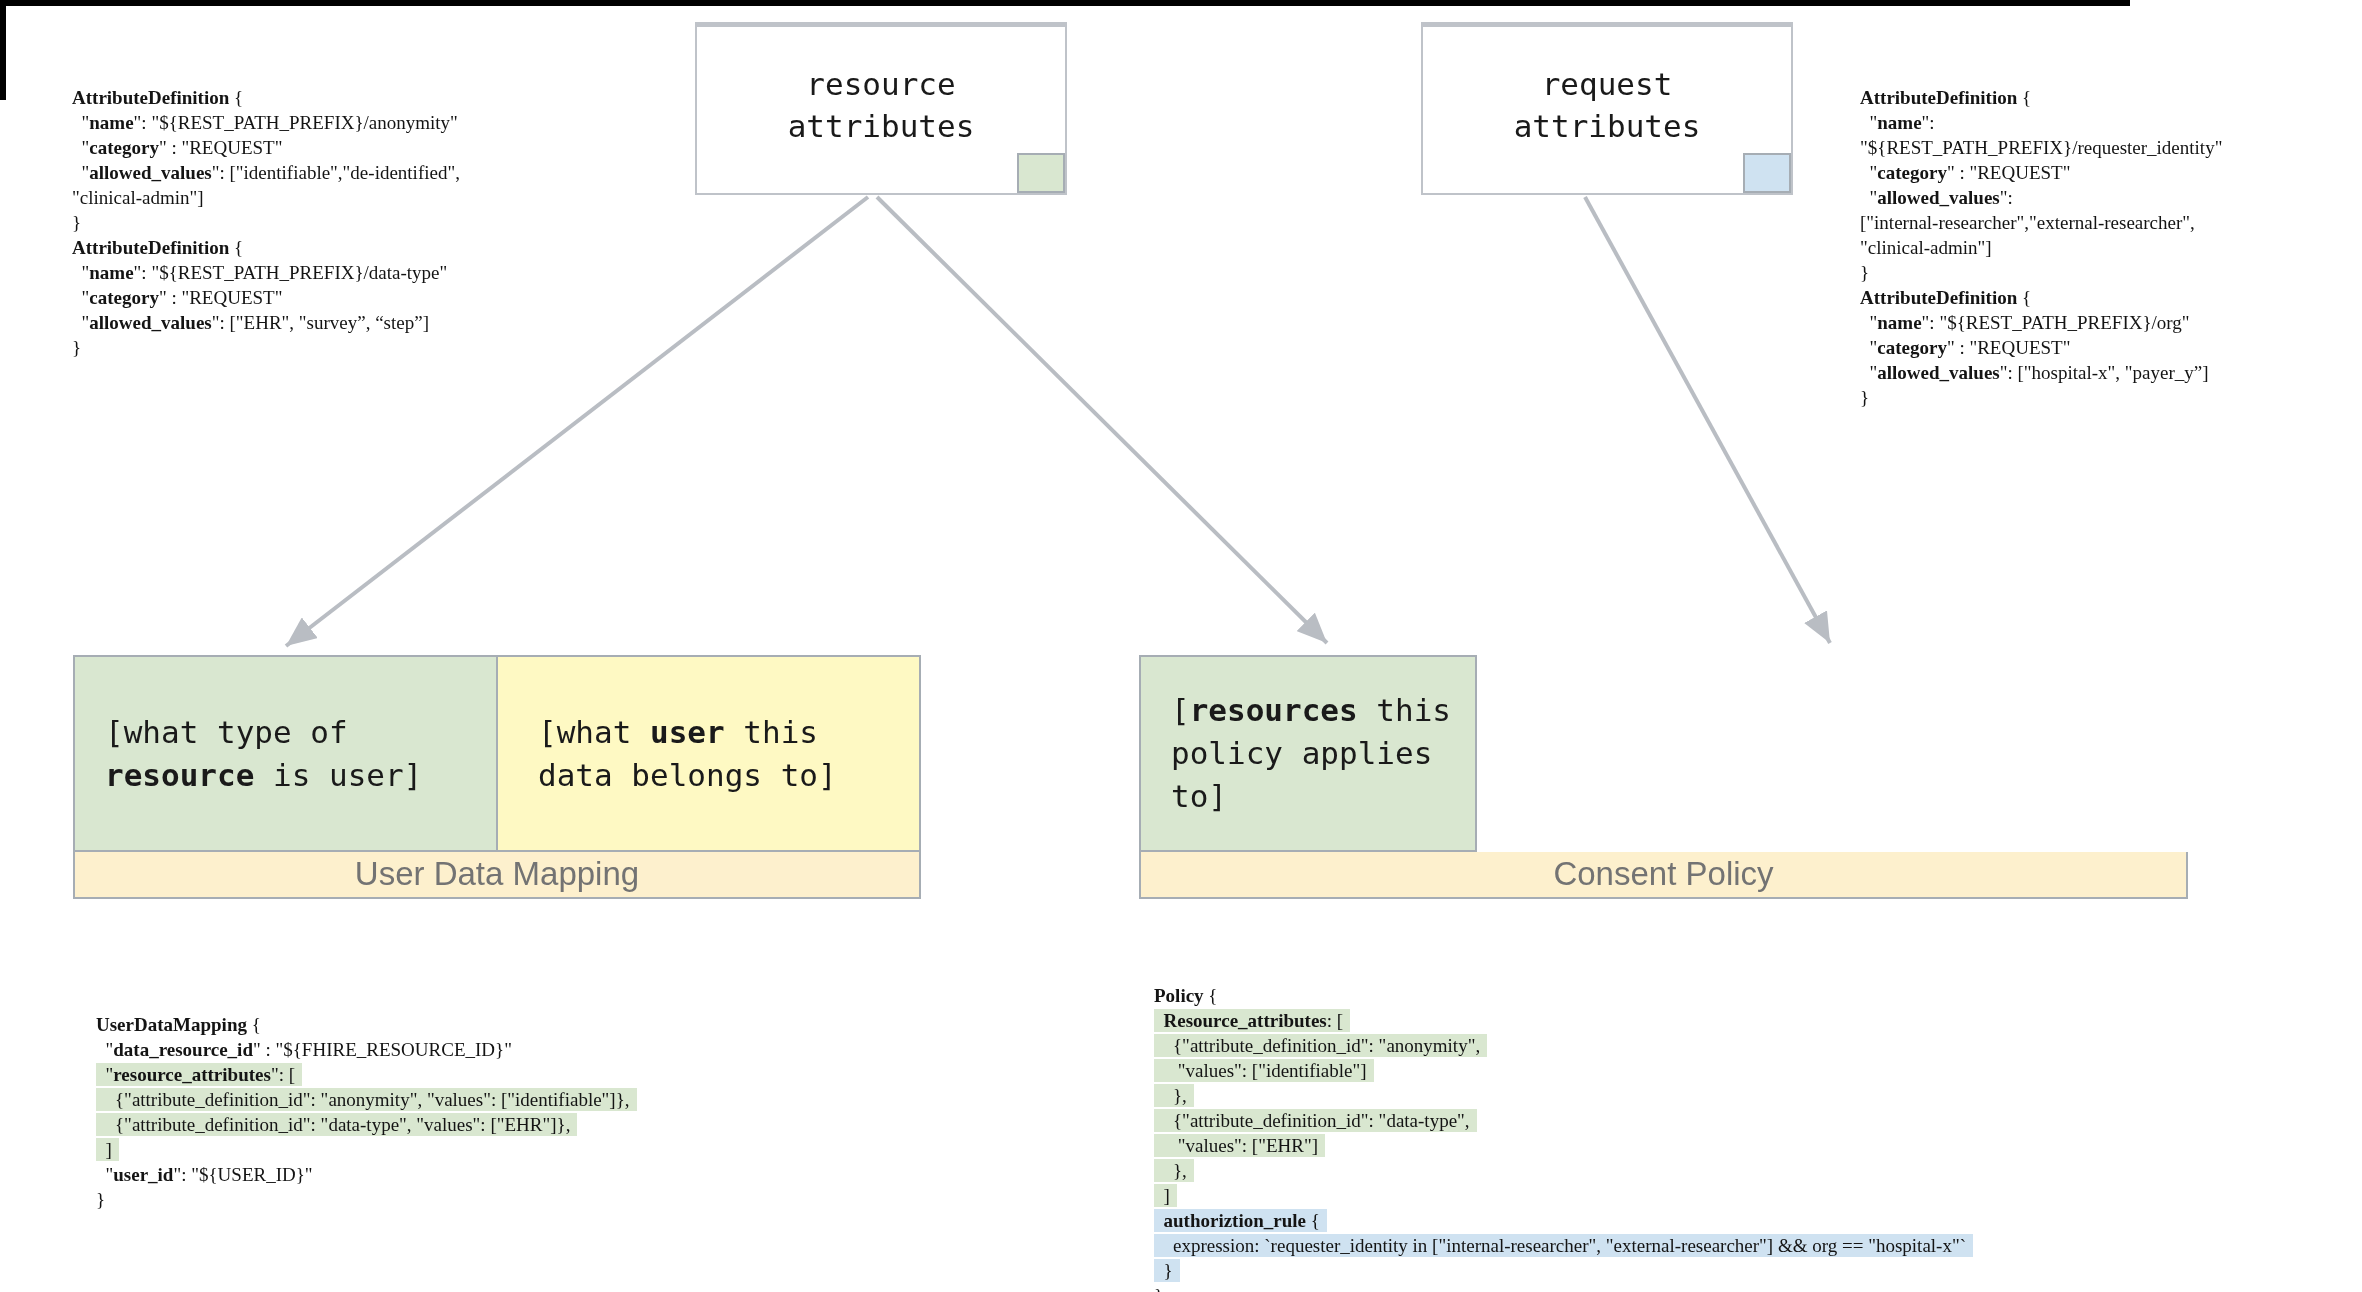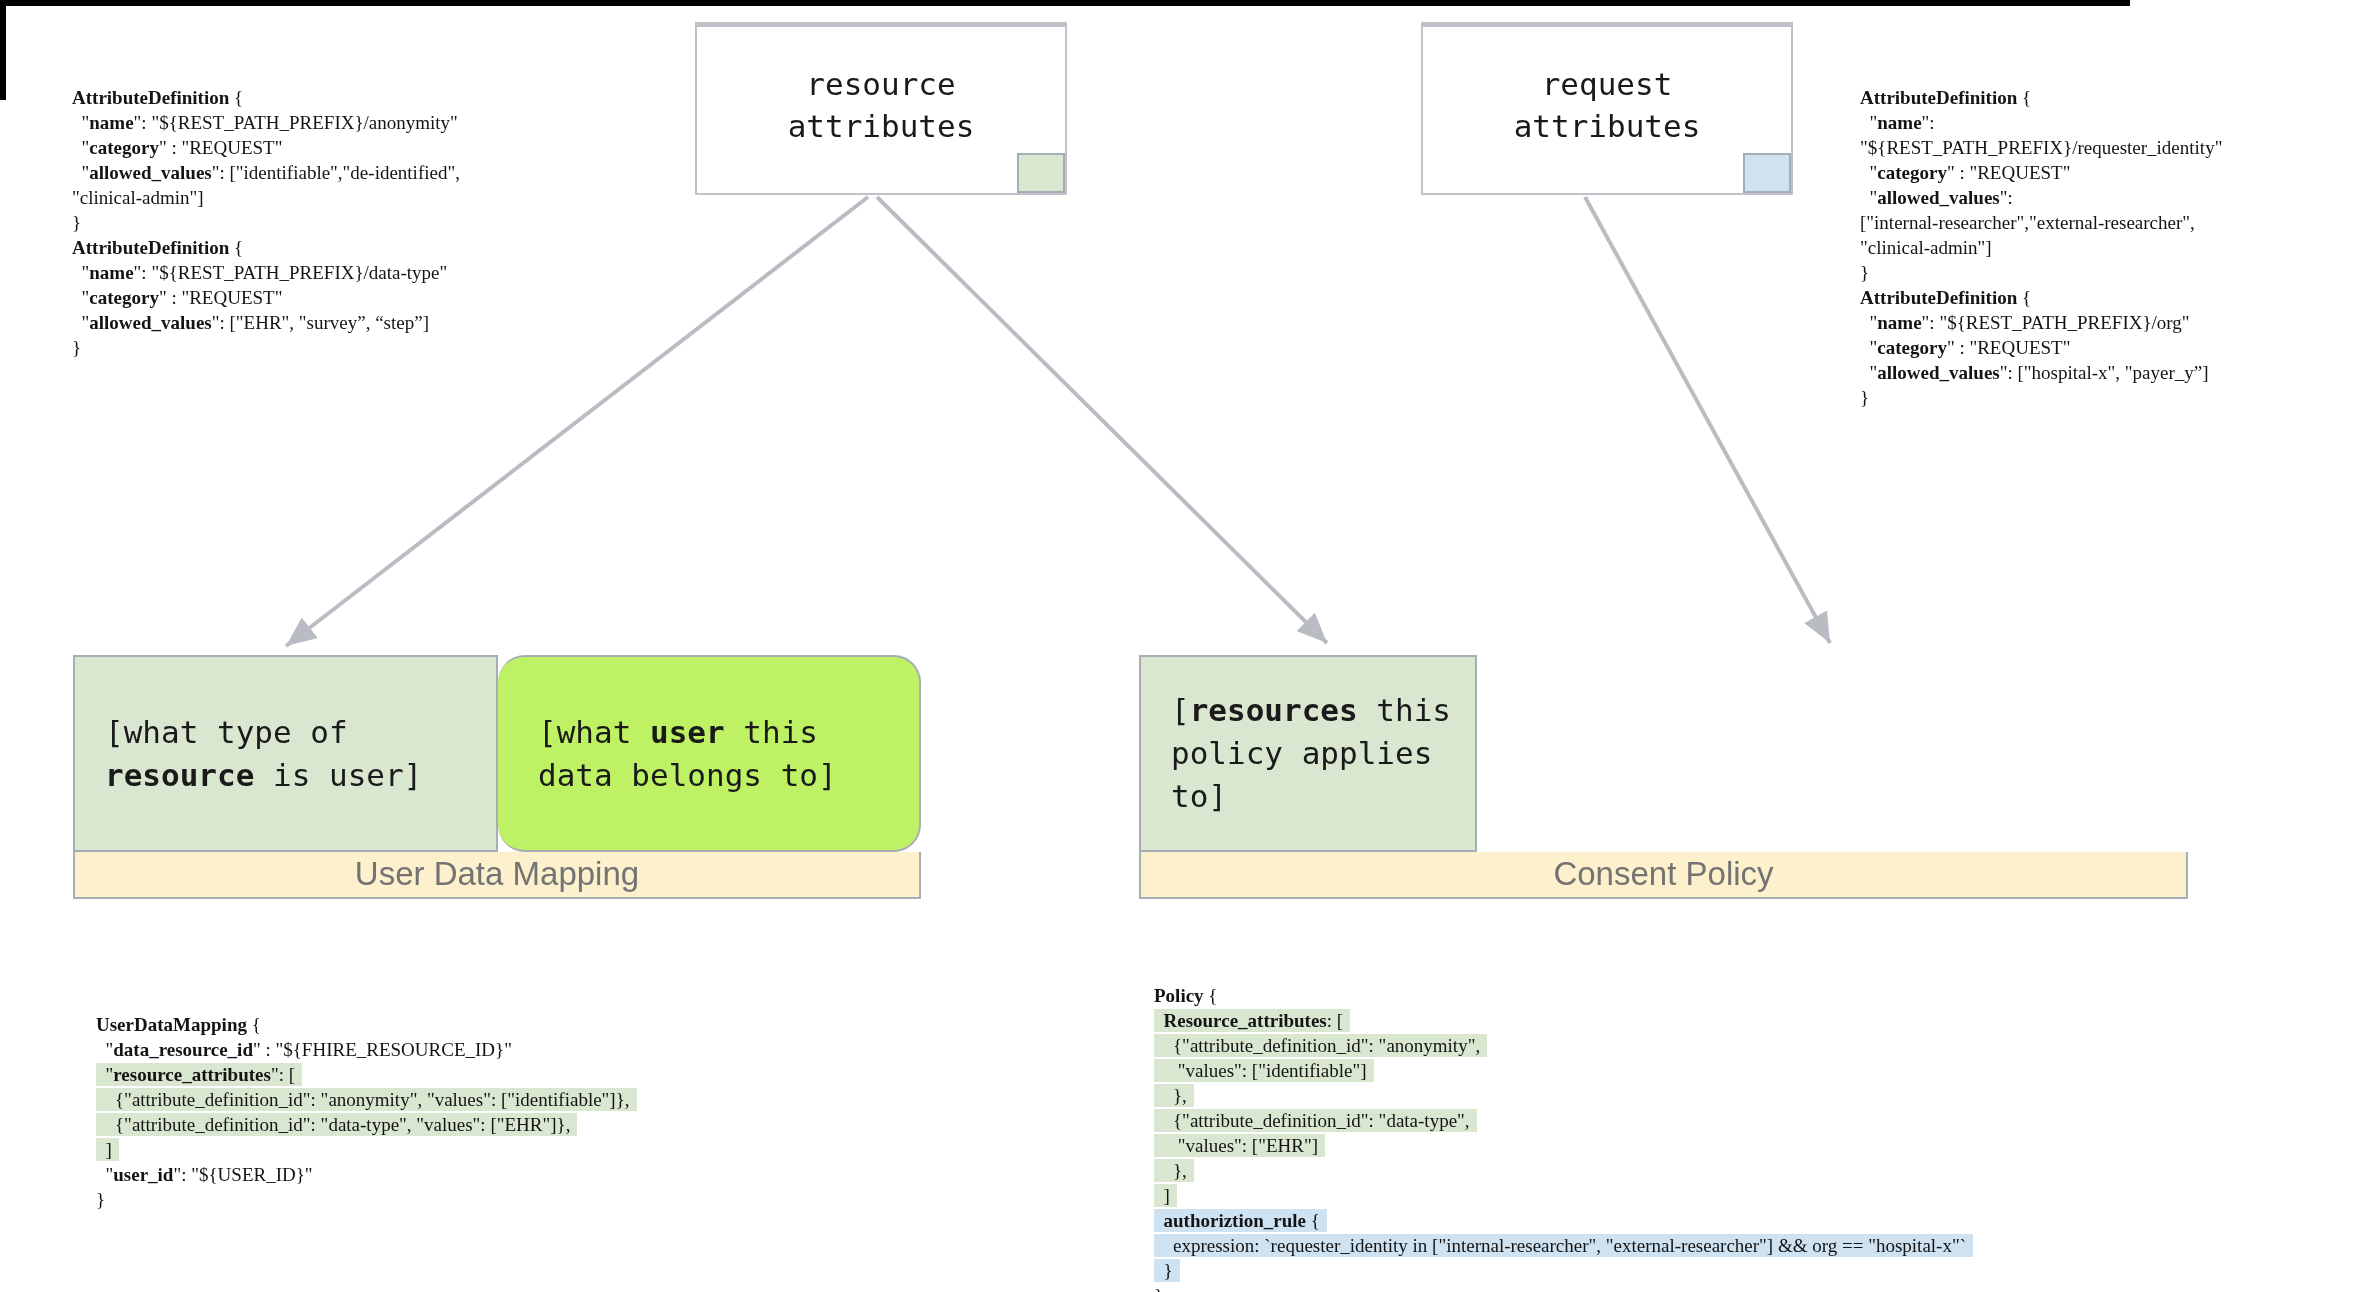--- a/index.html
+++ b/index.html
@@ -40,21 +40,21 @@
 
   
   .composite{position:absolute;top:655px;margin-left:16px;}
   .cells{display:flex;height:197px;}
   .cell{box-sizing:border-box;border:2px solid #a6adb4;display:flex;align-items:center;
         font-family:"DejaVu Sans Mono",monospace;font-size:31px;line-height:43px;
         white-space:pre-line;color:#1a1a1a;}
   .cell + .cell{border-left:none;}
   .cell b{font-weight:bold;}
   .cell-green{background:#d9e7d0;}
-  .cell-gray{background:#bef264;border-radius:27px;}
+  .cell-gray{background:#fef9c3;}
   .cell-blue{background:#cfe2f1;}
   .band{box-sizing:border-box;height:47px;border:2px solid #a6adb4;border-top:none;
         background:#fdf0cd;text-align:center;
         font-family:"Liberation Sans",sans-serif;font-size:33px;line-height:44px;color:#737373;}
   #udm-box{left:57px;width:848px;}
   #udm-box .cell-green{width:425px;padding-left:30px;}
   #udm-box .cell-gray{width:423px;padding-left:40px;}
   #consent-box{left:1123px;width:1049px;}
   #consent-box .cell-green{width:338px;padding-left:30px;}
   #consent-box .cell-blue{width:639px;padding-left:38px;}

